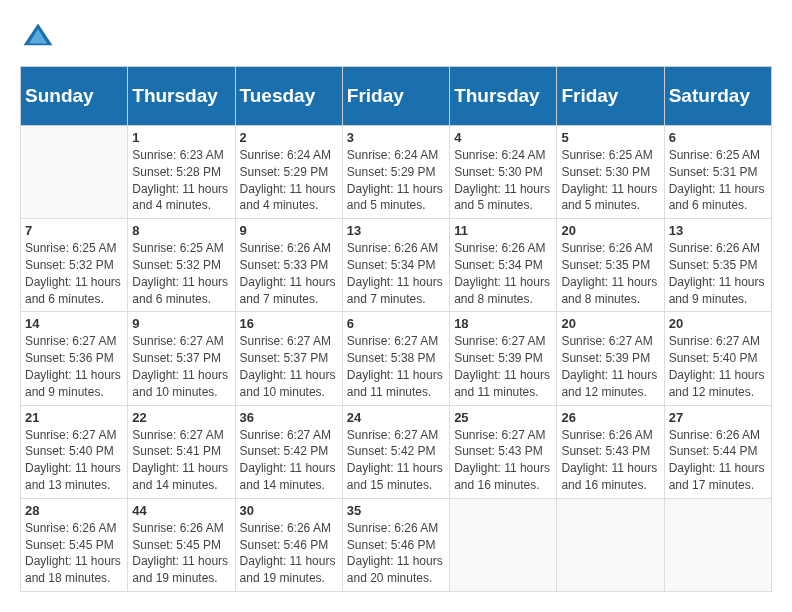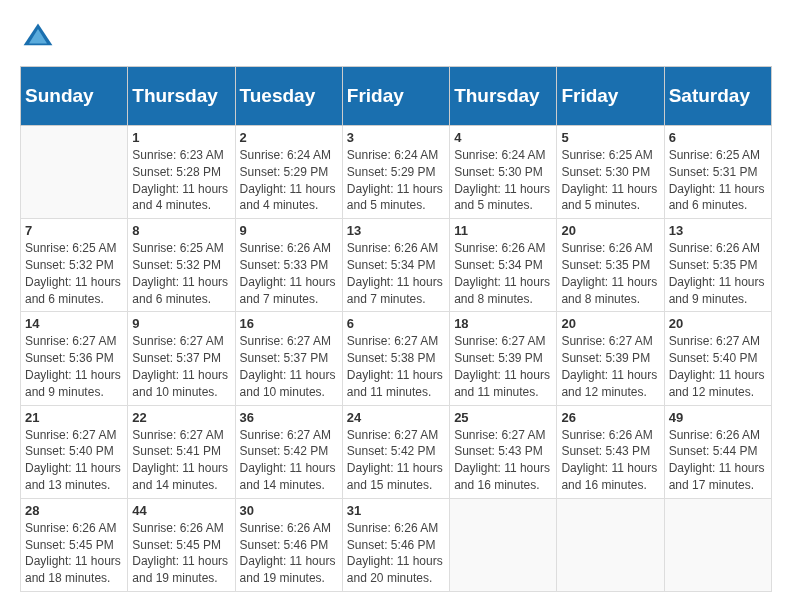--- a/index.html
+++ b/index.html
@@ -229,39 +229,39 @@
         </td>
         <td>
           <span class="day-num">25</span>
           <div class="day-info">Sunrise: 6:27 AM<br>Sunset: 5:43 PM<br>Daylight: 11 hours<br>and 16 minutes.</div>
         </td>
         <td>
           <span class="day-num">26</span>
           <div class="day-info">Sunrise: 6:26 AM<br>Sunset: 5:43 PM<br>Daylight: 11 hours<br>and 16 minutes.</div>
         </td>
         <td>
-          <span class="day-num">49</span>
+          <span class="day-num">27</span>
           <div class="day-info">Sunrise: 6:26 AM<br>Sunset: 5:44 PM<br>Daylight: 11 hours<br>and 17 minutes.</div>
         </td>
       </tr>
       <tr>
         <td>
           <span class="day-num">28</span>
           <div class="day-info">Sunrise: 6:26 AM<br>Sunset: 5:45 PM<br>Daylight: 11 hours<br>and 18 minutes.</div>
         </td>
         <td>
           <span class="day-num">44</span>
           <div class="day-info">Sunrise: 6:26 AM<br>Sunset: 5:45 PM<br>Daylight: 11 hours<br>and 19 minutes.</div>
         </td>
         <td>
           <span class="day-num">30</span>
           <div class="day-info">Sunrise: 6:26 AM<br>Sunset: 5:46 PM<br>Daylight: 11 hours<br>and 19 minutes.</div>
         </td>
         <td>
-          <span class="day-num">31</span>
+          <span class="day-num">35</span>
           <div class="day-info">Sunrise: 6:26 AM<br>Sunset: 5:46 PM<br>Daylight: 11 hours<br>and 20 minutes.</div>
         </td>
         <td class="empty"></td>
         <td class="empty"></td>
         <td class="empty"></td>
       </tr>
     </tbody>
 </table>
 
 </body></html>

